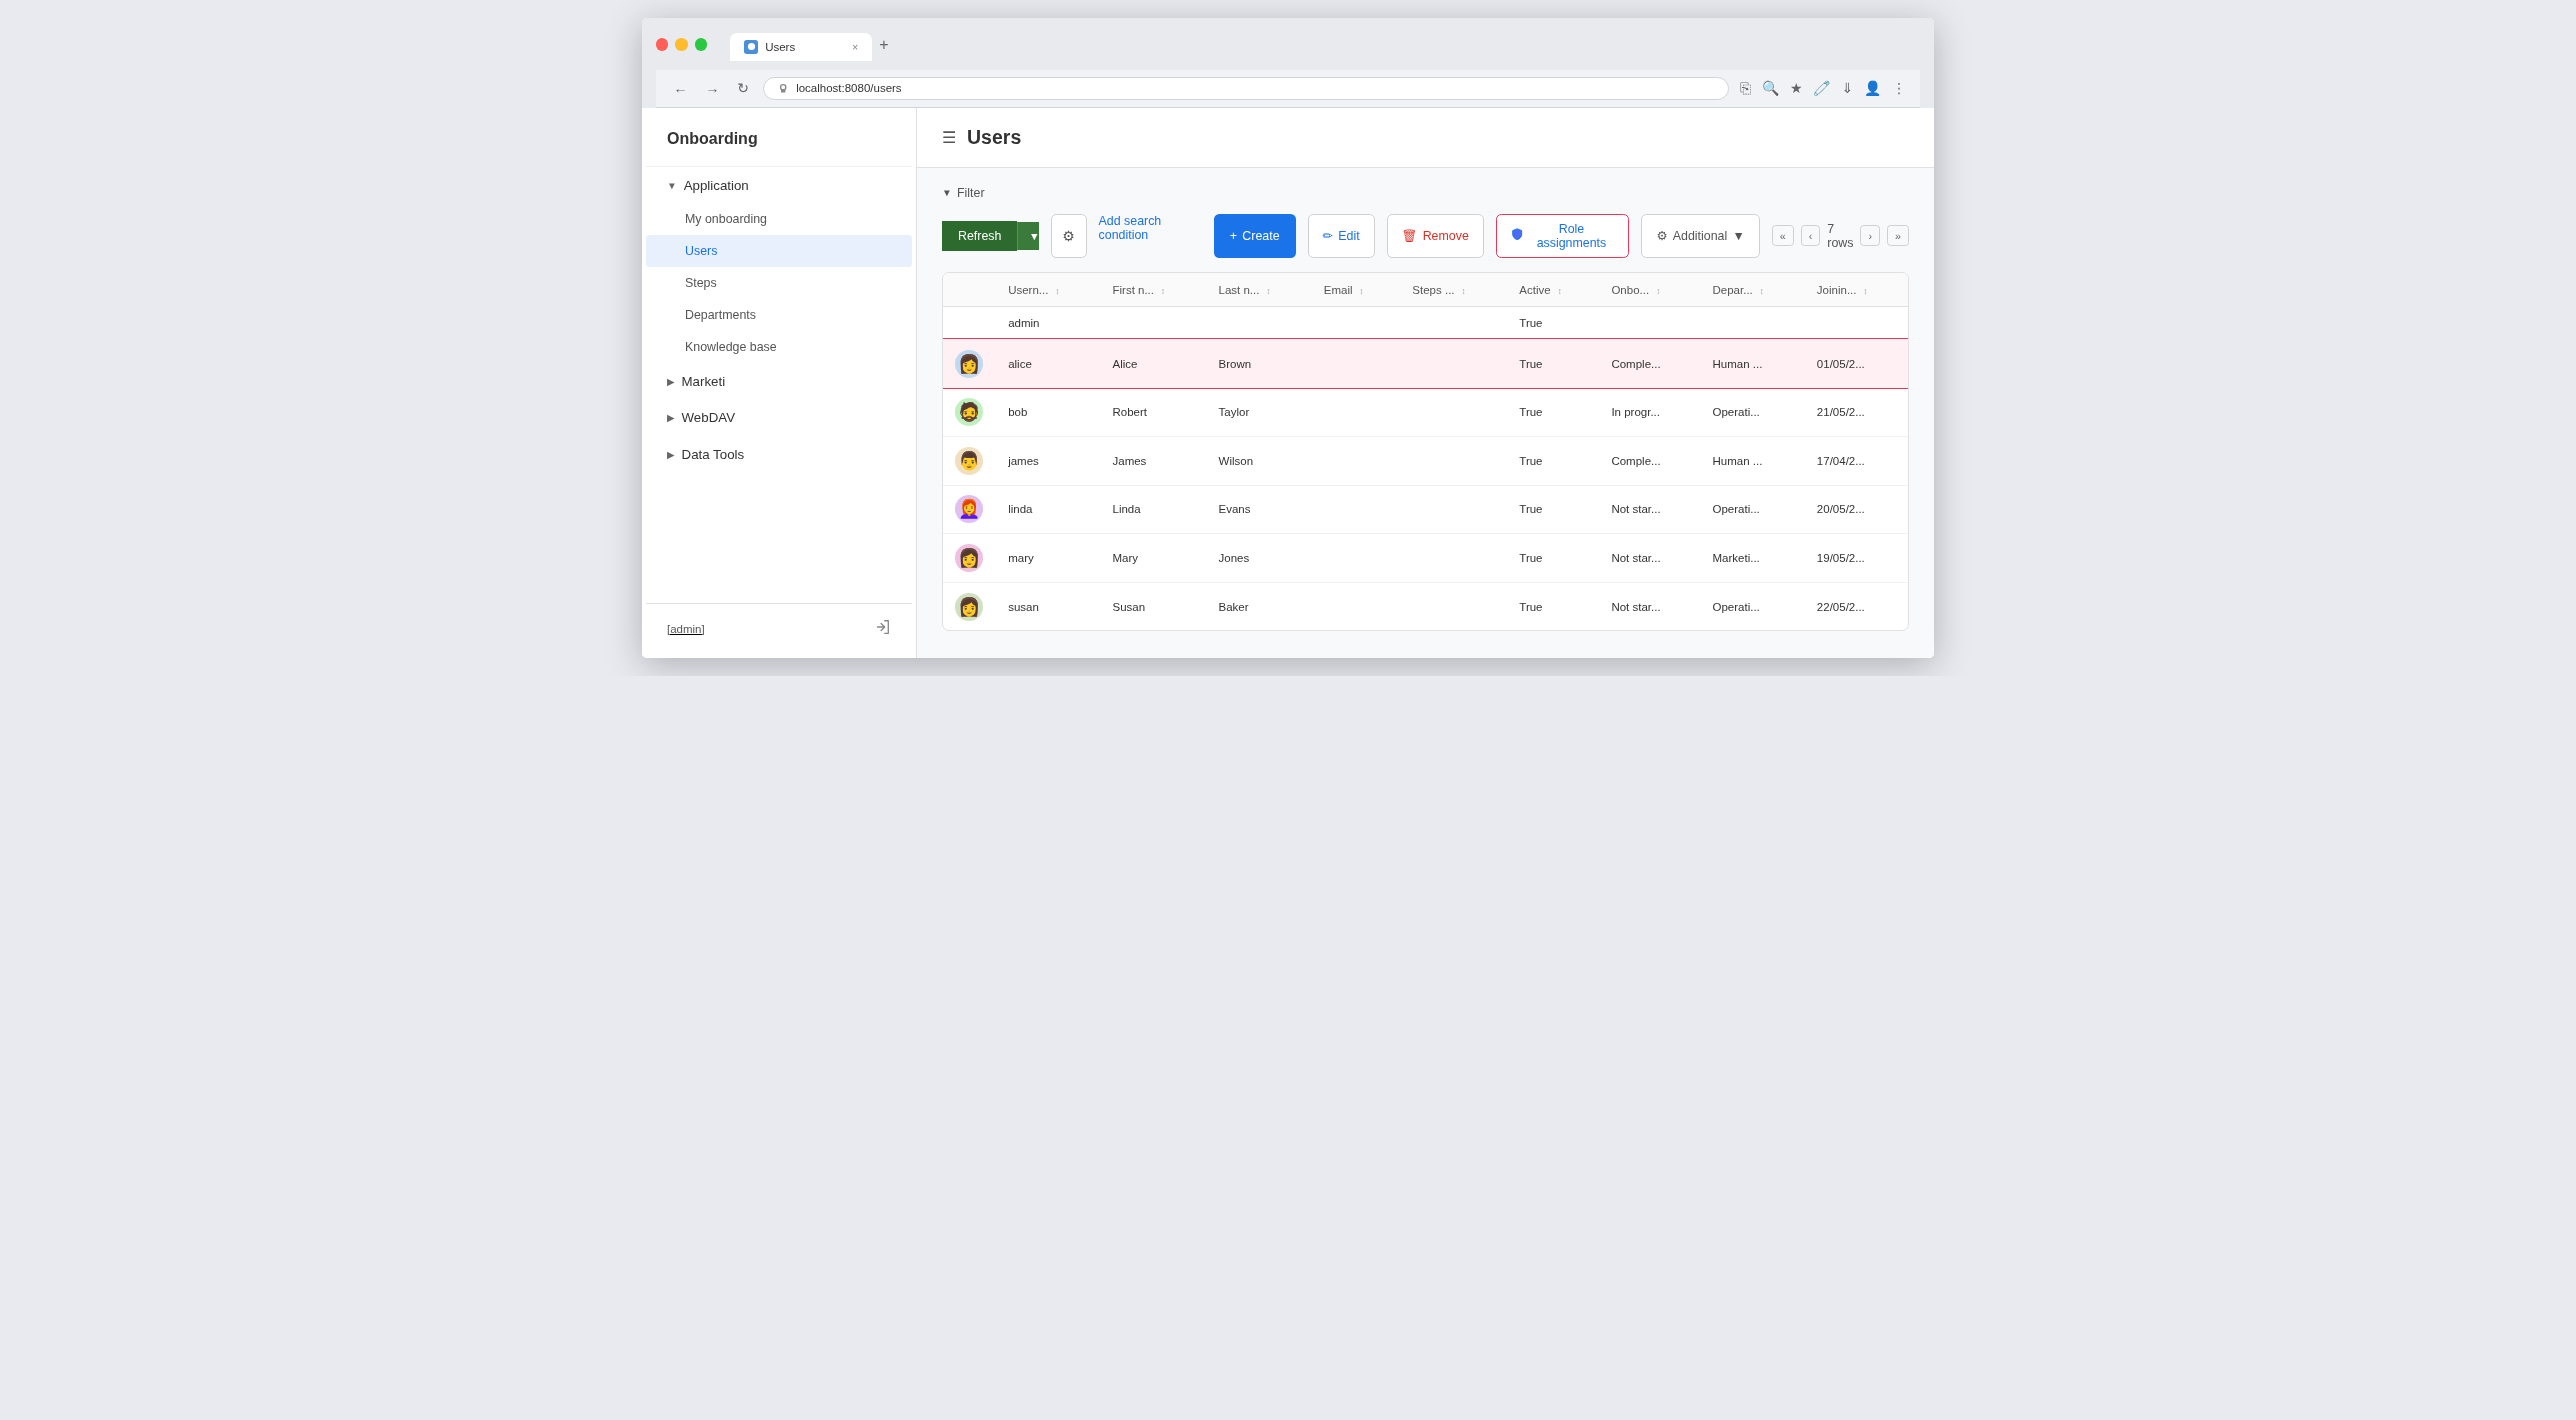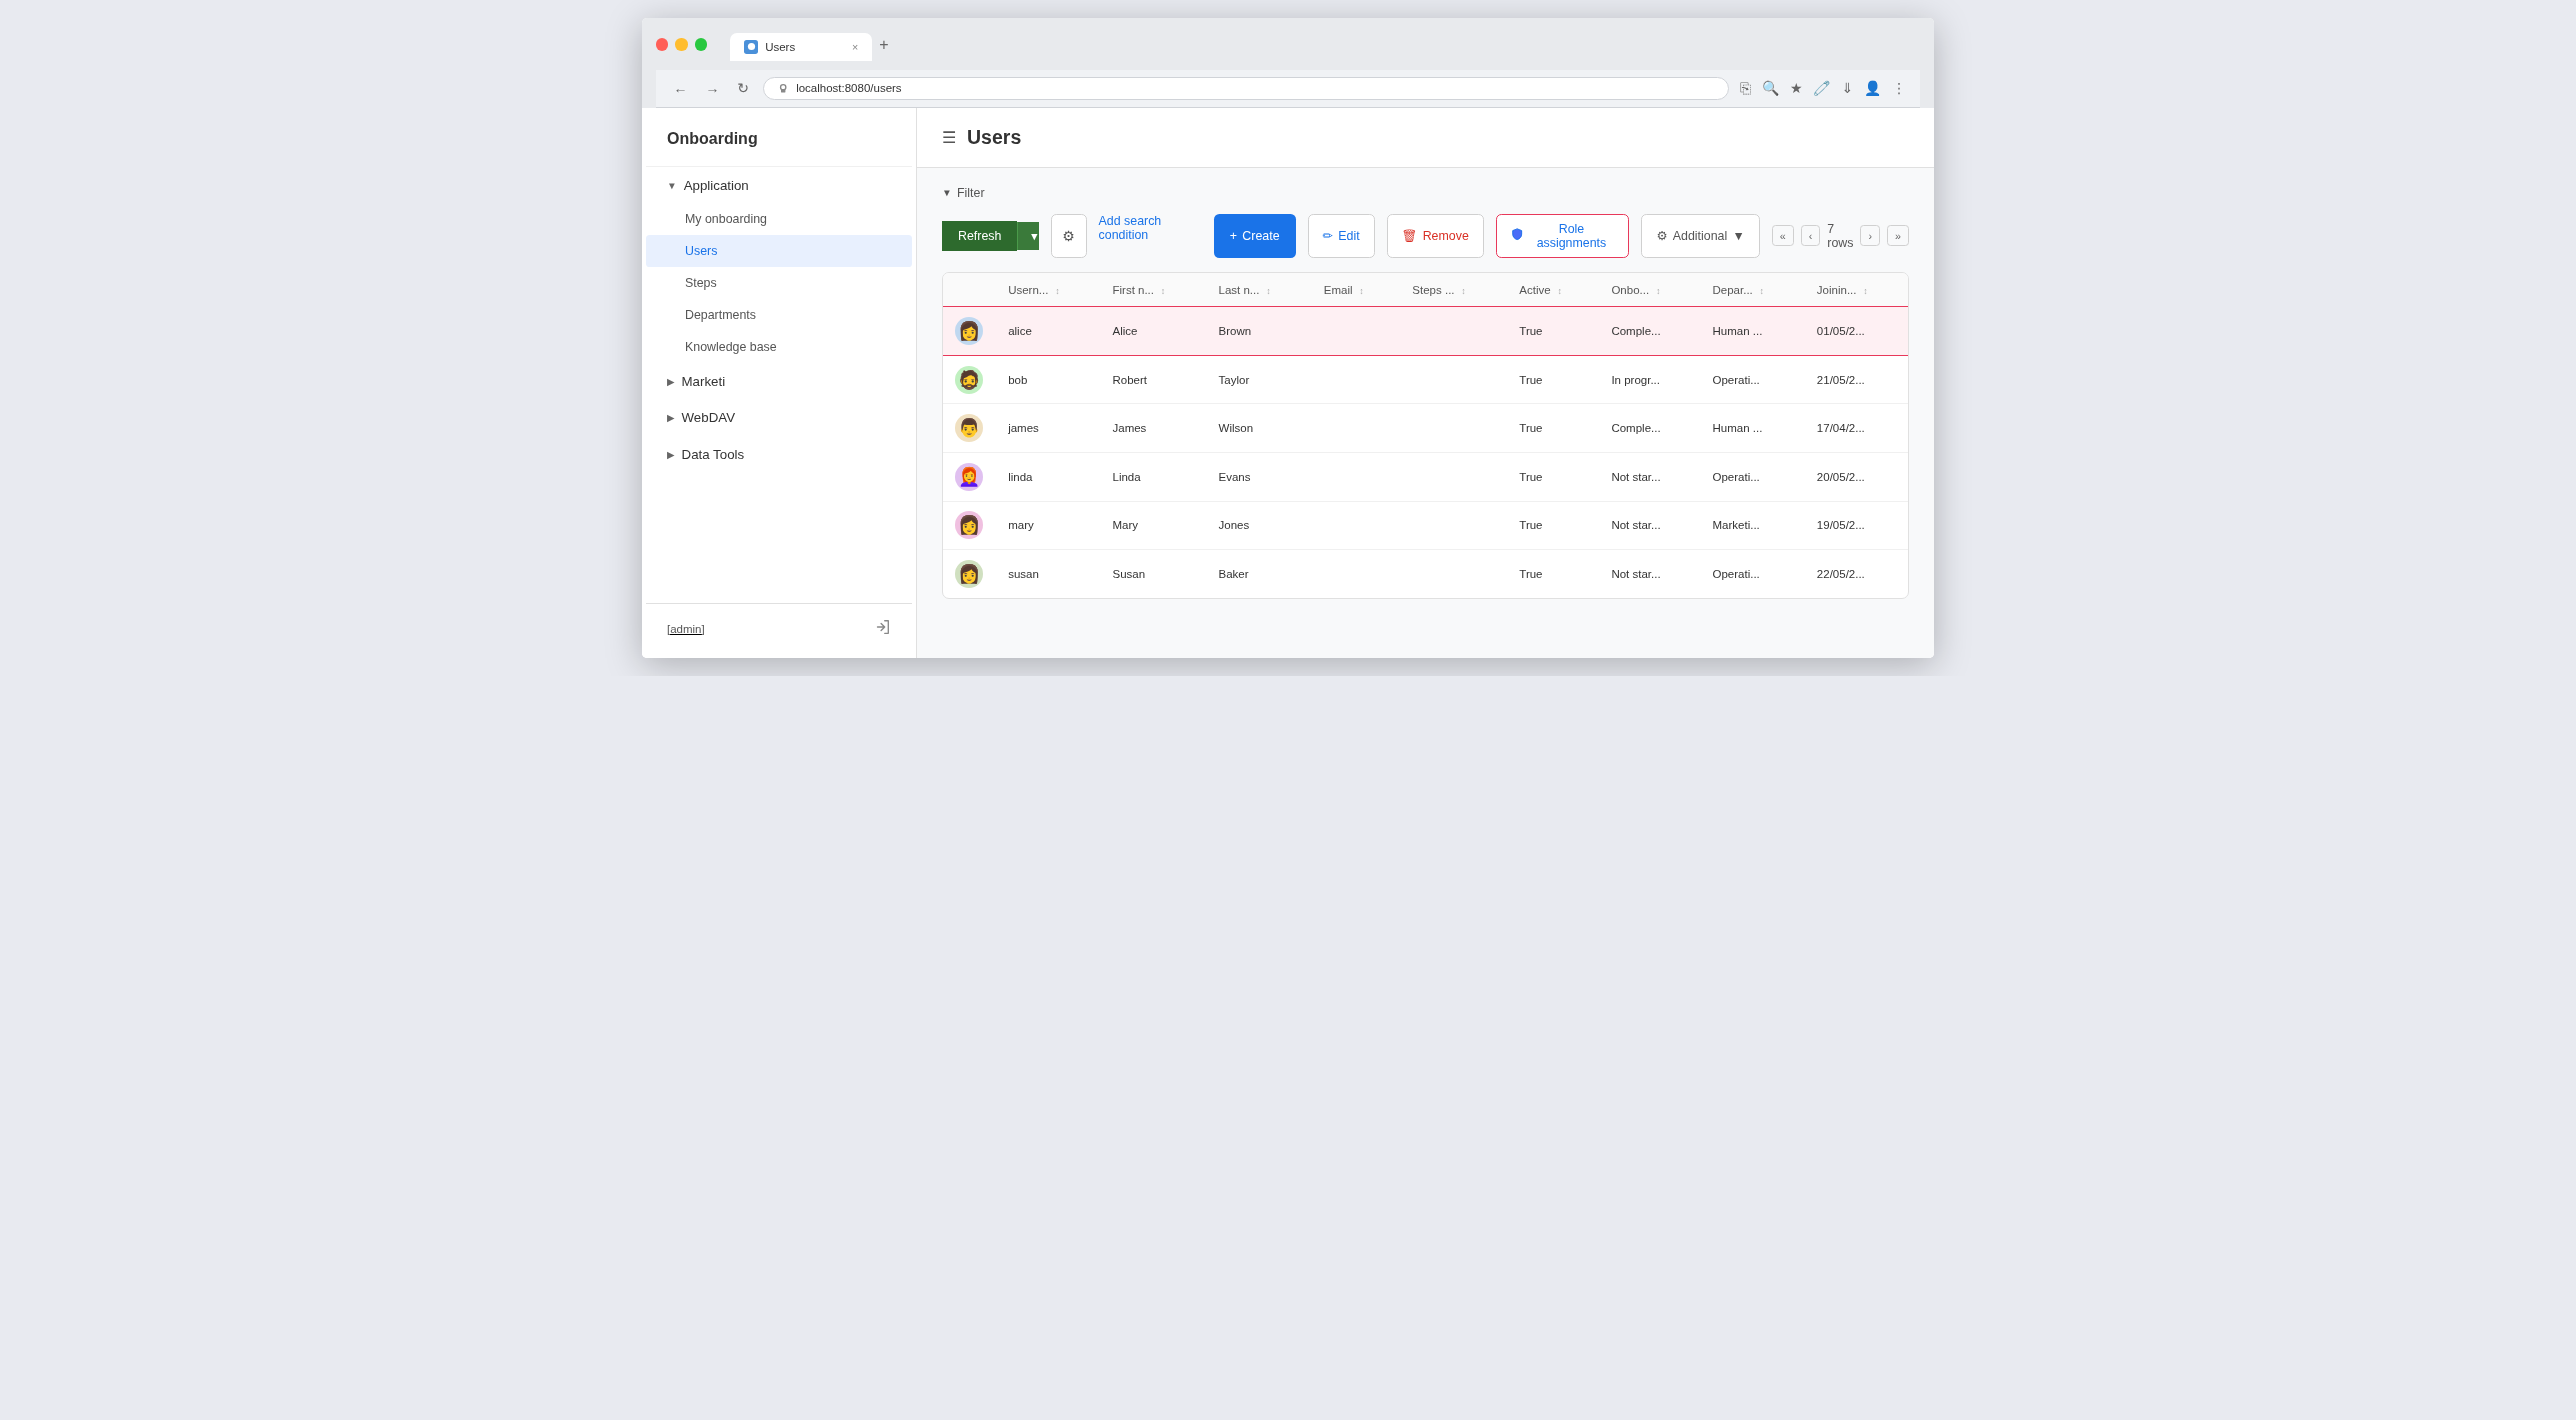--- a/index.html
+++ b/index.html
@@ -519,20 +519,32 @@
                   <span>Depar...</span>
                   <span class="sort-icon">↕</span>
                 </th>
                 <th>
                   <span>Joinin...</span>
                   <span class="sort-icon">↕</span>
                 </th>
               </tr>
             </thead>
             <tbody id="table-body">
+            <tr>
+                  <td></td>
+                  <td>admin</td>
+                  <td></td>
+                  <td></td>
+                  <td></td>
+                  <td></td>
+                  <td>True</td>
+                  <td></td>
+                  <td></td>
+                  <td></td>
+                </tr>
                 <tr class="selected">
                   <td>
                     <div class="avatar" style="background: rgb(192, 216, 240);">👩</div>
                   </td>
                   <td>alice</td>
                   <td>Alice</td>
                   <td>Brown</td>
                   <td></td>
                   <td></td>
                   <td>True</td>

